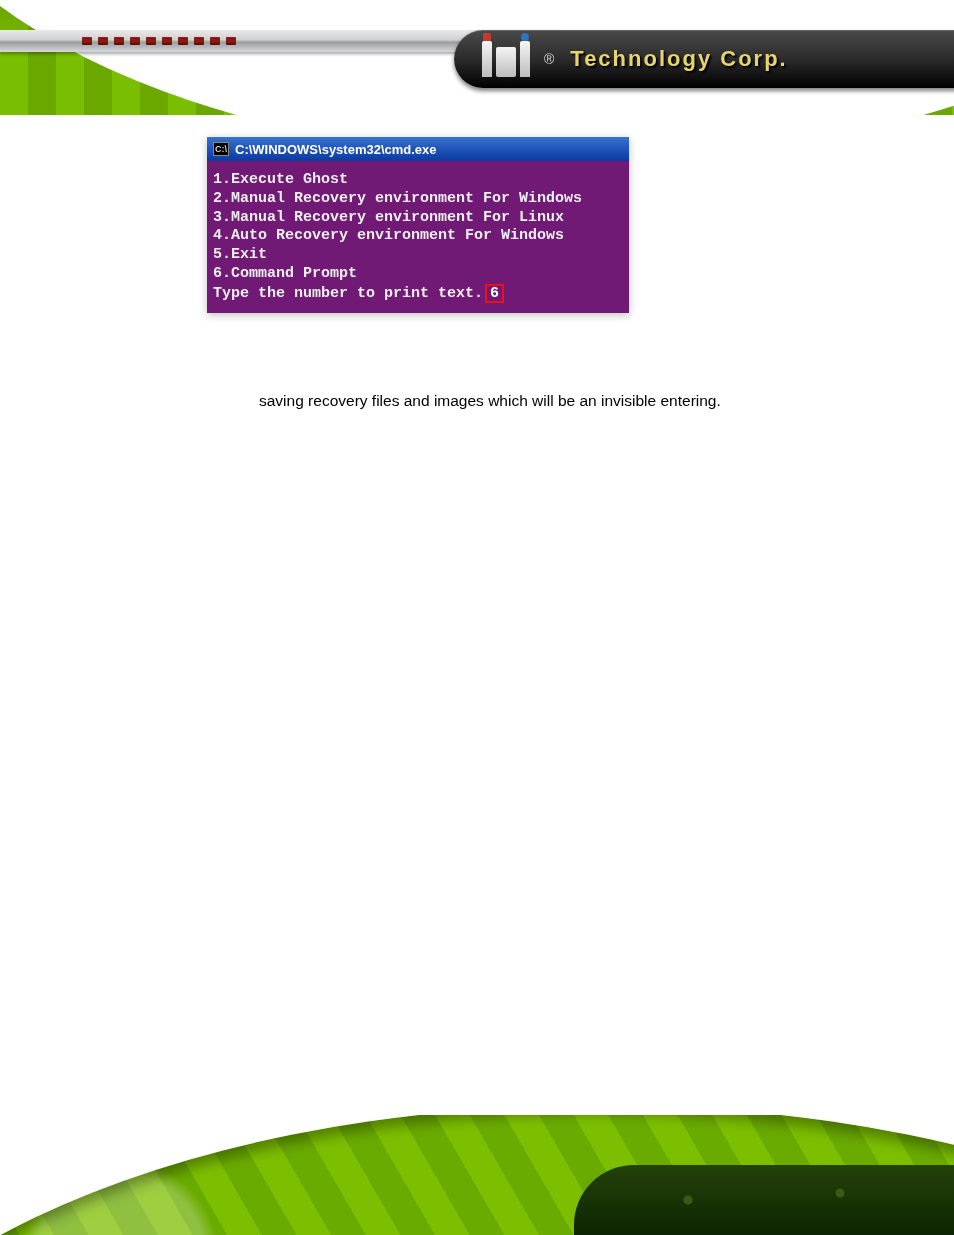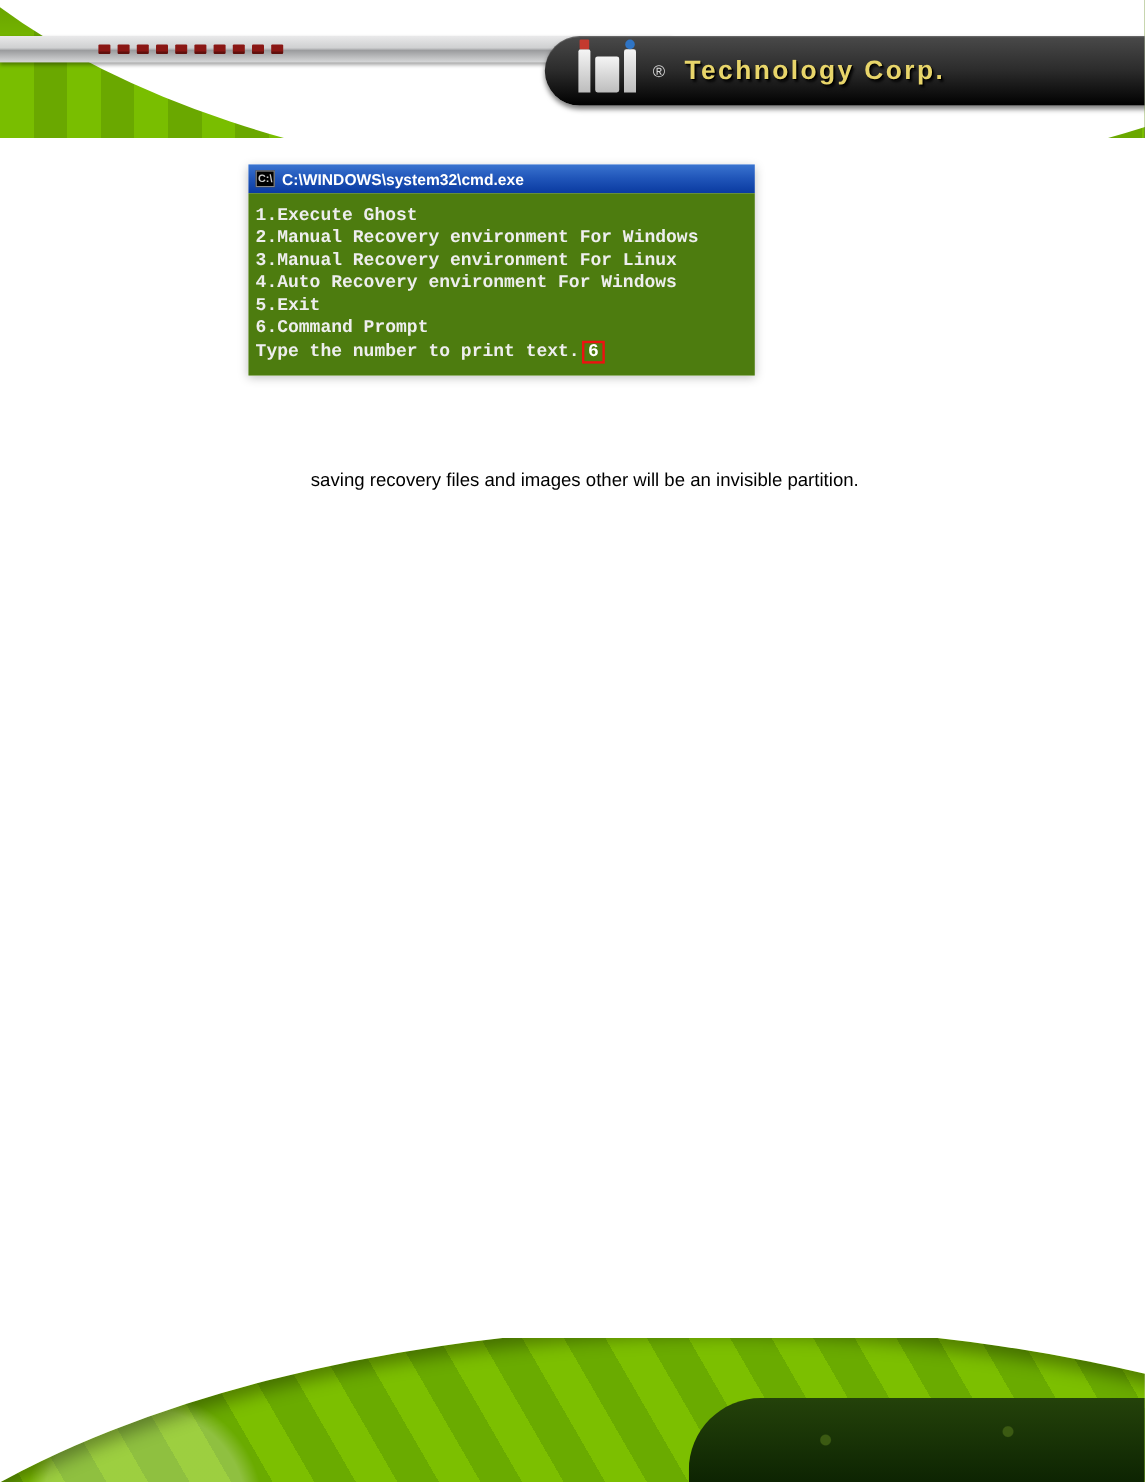--- a/index.html
+++ b/index.html
@@ -64,21 +64,21 @@
     height: 24px; padding: 0 6px;
     background: linear-gradient(180deg,#3a74d0 0%, #1f54b8 50%, #0a3aa0 100%);
     color: #fff; font-family: "Tahoma", "MS Sans Serif", sans-serif; font-size: 13px;
     font-weight: bold;
   }
   .cmd-title .ico {
     width: 16px; height: 14px; background: #000; border: 1px solid #888;
     display:flex; align-items:center; justify-content:center; font-size:9px; color:#ccc;
   }
   .cmd-body {
-    background: #4d7c0f; color: #eee; padding: 10px 6px 10px 6px;
+    background: #701a75; color: #eee; padding: 10px 6px 10px 6px;
     font-size: 15px; line-height: 1.25; white-space: pre;
     font-weight: bold;
   }
   .cmd-body .prompt-line { display: inline; }
   .cmd-body .boxed {
     display: inline-block; border: 2px solid #e11; color: #fff;
     padding: 0 3px; margin-left: 2px; line-height: 1;
   }
 
   .body-text {
@@ -153,21 +153,21 @@
     <div class="cmd-body"><span>1.Execute Ghost</span>
 <span>2.Manual Recovery environment For Windows</span>
 <span>3.Manual Recovery environment For Linux</span>
 <span>4.Auto Recovery environment For Windows</span>
 <span>5.Exit</span>
 <span>6.Command Prompt</span>
 <span class="prompt-line"><span>Type the number to print text.</span><span class="boxed">6</span></span></div>
   </div>
 
   <div class="body-text">
-    <p>saving recovery files and images other will be an invisible partition.</p>
+    <p>saving recovery files and images which will be an invisible entering.</p>
   </div>
 
 </div>
 
 <div class="footer">
   <div class="swoosh2"></div>
   <div class="swoosh"></div>
   <div class="pcb-dark"></div>
 </div>
 

